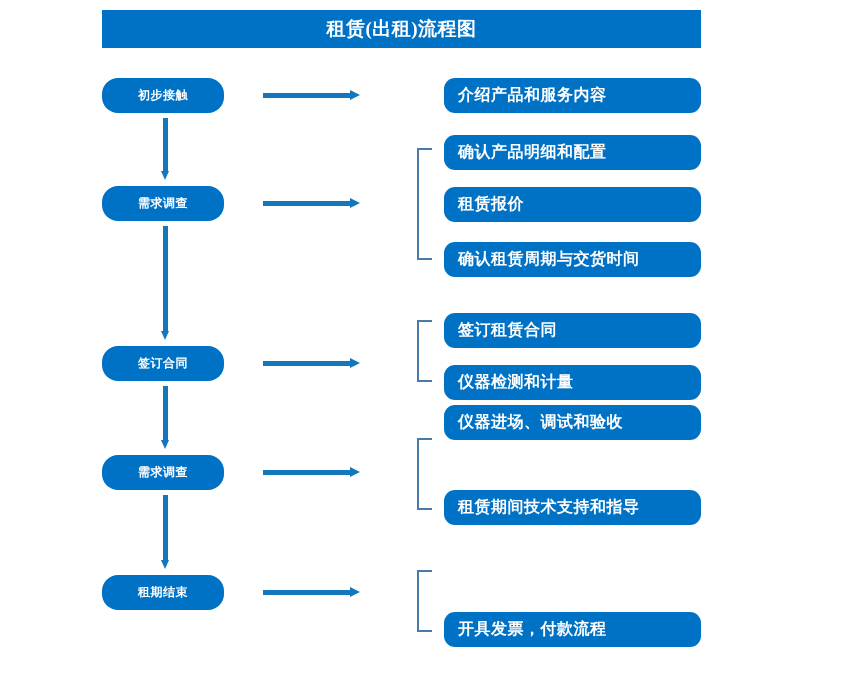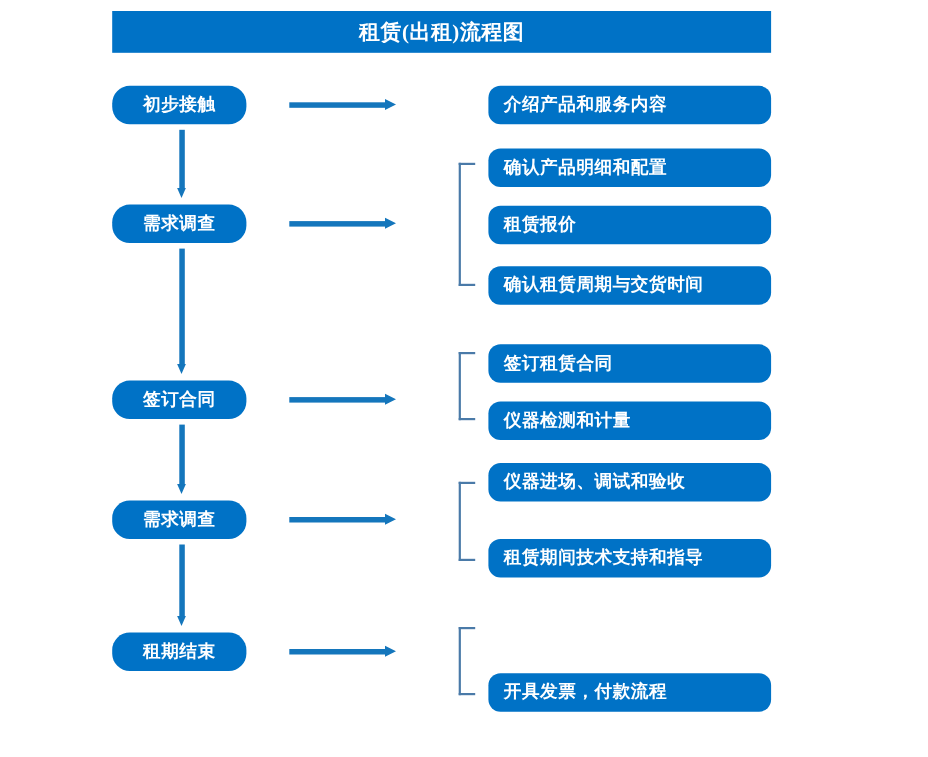--- a/index.html
+++ b/index.html
@@ -24,21 +24,21 @@
     white-space:nowrap;
   }
   .title-bar{
     left:102px;top:10px;width:599px;height:38px;
     justify-content:center;
     font-size:19px;
   }
   .stage-box{
     width:122px;height:35px;
     justify-content:center;
-    font-size:16px;
+    font-size:12px;
     border-radius:16px;
   }
   .detail-box{
     left:444px;width:257px;height:35px;
     justify-content:flex-start;
     padding-left:14px;
     font-size:16px;
     border-radius:11px;
   }
 
@@ -137,18 +137,18 @@
 
   <div class="box detail-box" id="d-0-0" style="top: 78px;">介绍产品和服务内容</div>
 
   <div class="box detail-box" id="d-1-1" style="top: 187px;">租赁报价</div>
   <div class="box detail-box" id="d-1-0" style="top: 135px;">确认产品明细和配置</div>
   <div class="box detail-box" id="d-1-2" style="top: 242px;">确认租赁周期与交货时间</div>
 
   <div class="box detail-box" id="d-2-0" style="top: 313px;">签订租赁合同</div>
   <div class="box detail-box" id="d-2-1" style="top: 365px;">仪器检测和计量</div>
 
-  <div class="box detail-box" id="d-3-0" style="top: 421px;">仪器进场、调试和验收</div>
+  <div class="box detail-box" id="d-3-0" style="top: 405px;">仪器进场、调试和验收</div>
   <div class="box detail-box" id="d-3-1" style="top: 490px;">租赁期间技术支持和指导</div>
 
   <div class="box detail-box" id="d-4-1" style="top: 612px;">开具发票，付款流程</div>
 
 </div>
 
 </body></html>

